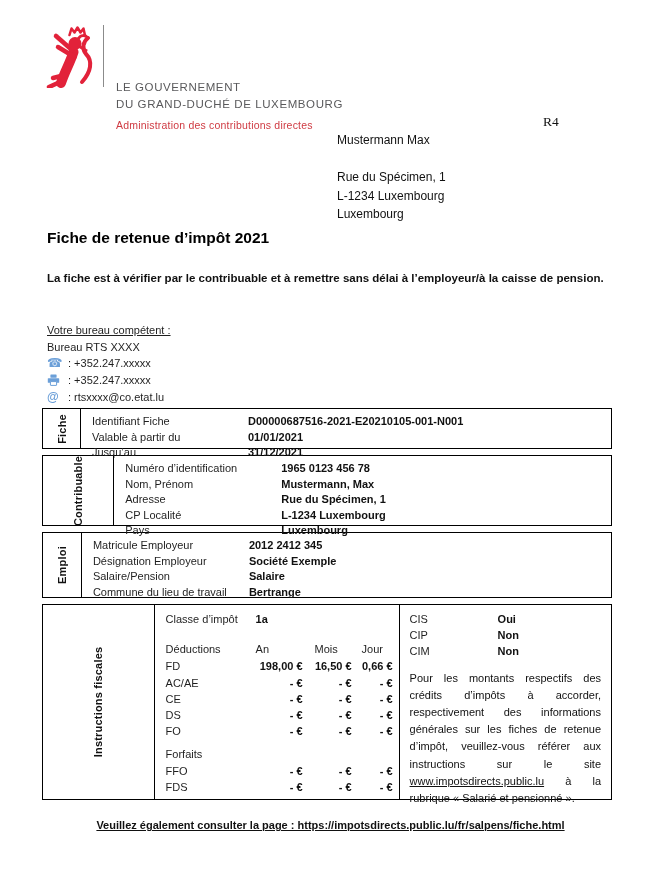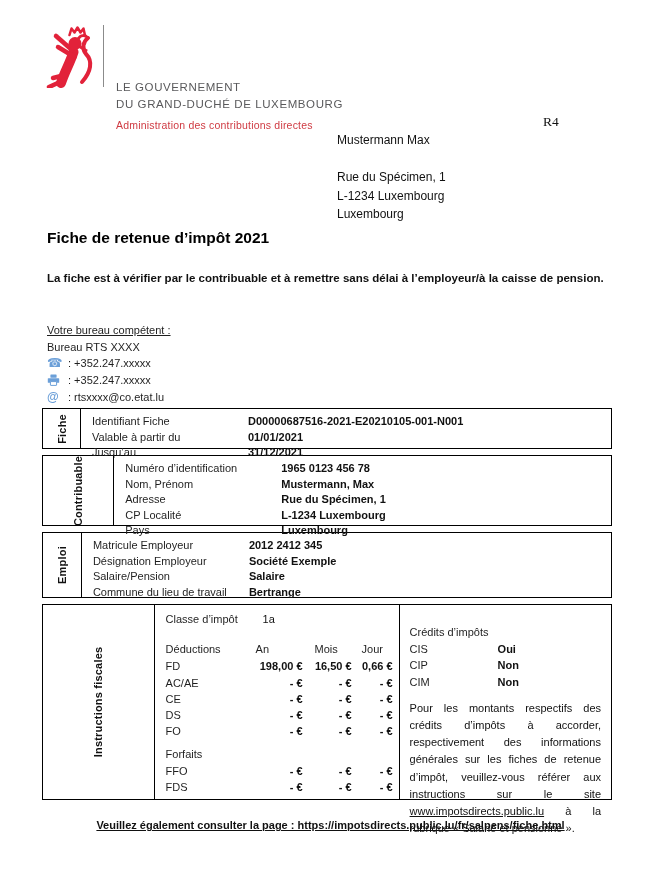--- a/index.html
+++ b/index.html
@@ -47,21 +47,21 @@
   .sec-instr{height:196px;margin-bottom:0;}
 
   
   .instr-left{flex:0 0 241px;box-sizing:border-box;padding:5px 6px 0 11px;border-right:1.3px solid #000;}
   .instr-right{flex:1;box-sizing:border-box;padding:5px 10px 0 10px;}
   .igrid{display:grid;grid-template-columns:90px 47px 49px 41px;line-height:16.2px;font-size:11px;}
   .igrid .num{text-align:right;font-weight:bold;color:#111;}
   .igrid .ph1{padding-left:0;}
   .igrid .ph2{padding-left:12px;}
   .igrid .ph3{padding-left:10px;}
-  .classe-val{grid-column:2/5;font-weight:normal;color:#111;margin-left:7px;}
+  .classe-val{grid-column:2/5;font-weight:bold;color:#111;}
   .mt6{margin-top:14px;}
   .mt7{margin-top:7px;}
   .mt1{margin-top:1px;}
   .taux-row{line-height:16.2px;}
   .taux-val{font-weight:bold;margin-left:7px;color:#111;}
   .cred{display:grid;grid-template-columns:88px 1fr;line-height:16.2px;}
   .cred .cv{font-weight:bold;color:#111;}
   .note{margin-top:10px;text-align:justify;line-height:17.2px;font-size:11px;color:#111;}
   .ulink{text-decoration:underline;}
 
@@ -266,23 +266,20 @@
         </div>
         <div class="igrid">
           <span>FDS</span>
           <span class="num">- €</span>
           <span class="num">- €</span>
           <span class="num">- €</span>
         </div>
       </div>
 
       <div class="instr-right">
-        <div class="taux-row mt6">
-          <span>Crédits d’impôts</span>
-        </div>
         <div class="cred mt1">
           <span>CIS</span>
           <span class="cv">Oui</span>
         </div>
         <div class="cred">
           <span>CIP</span>
           <span class="cv">Non</span>
         </div>
         <div class="cred">
           <span>CIM</span>

